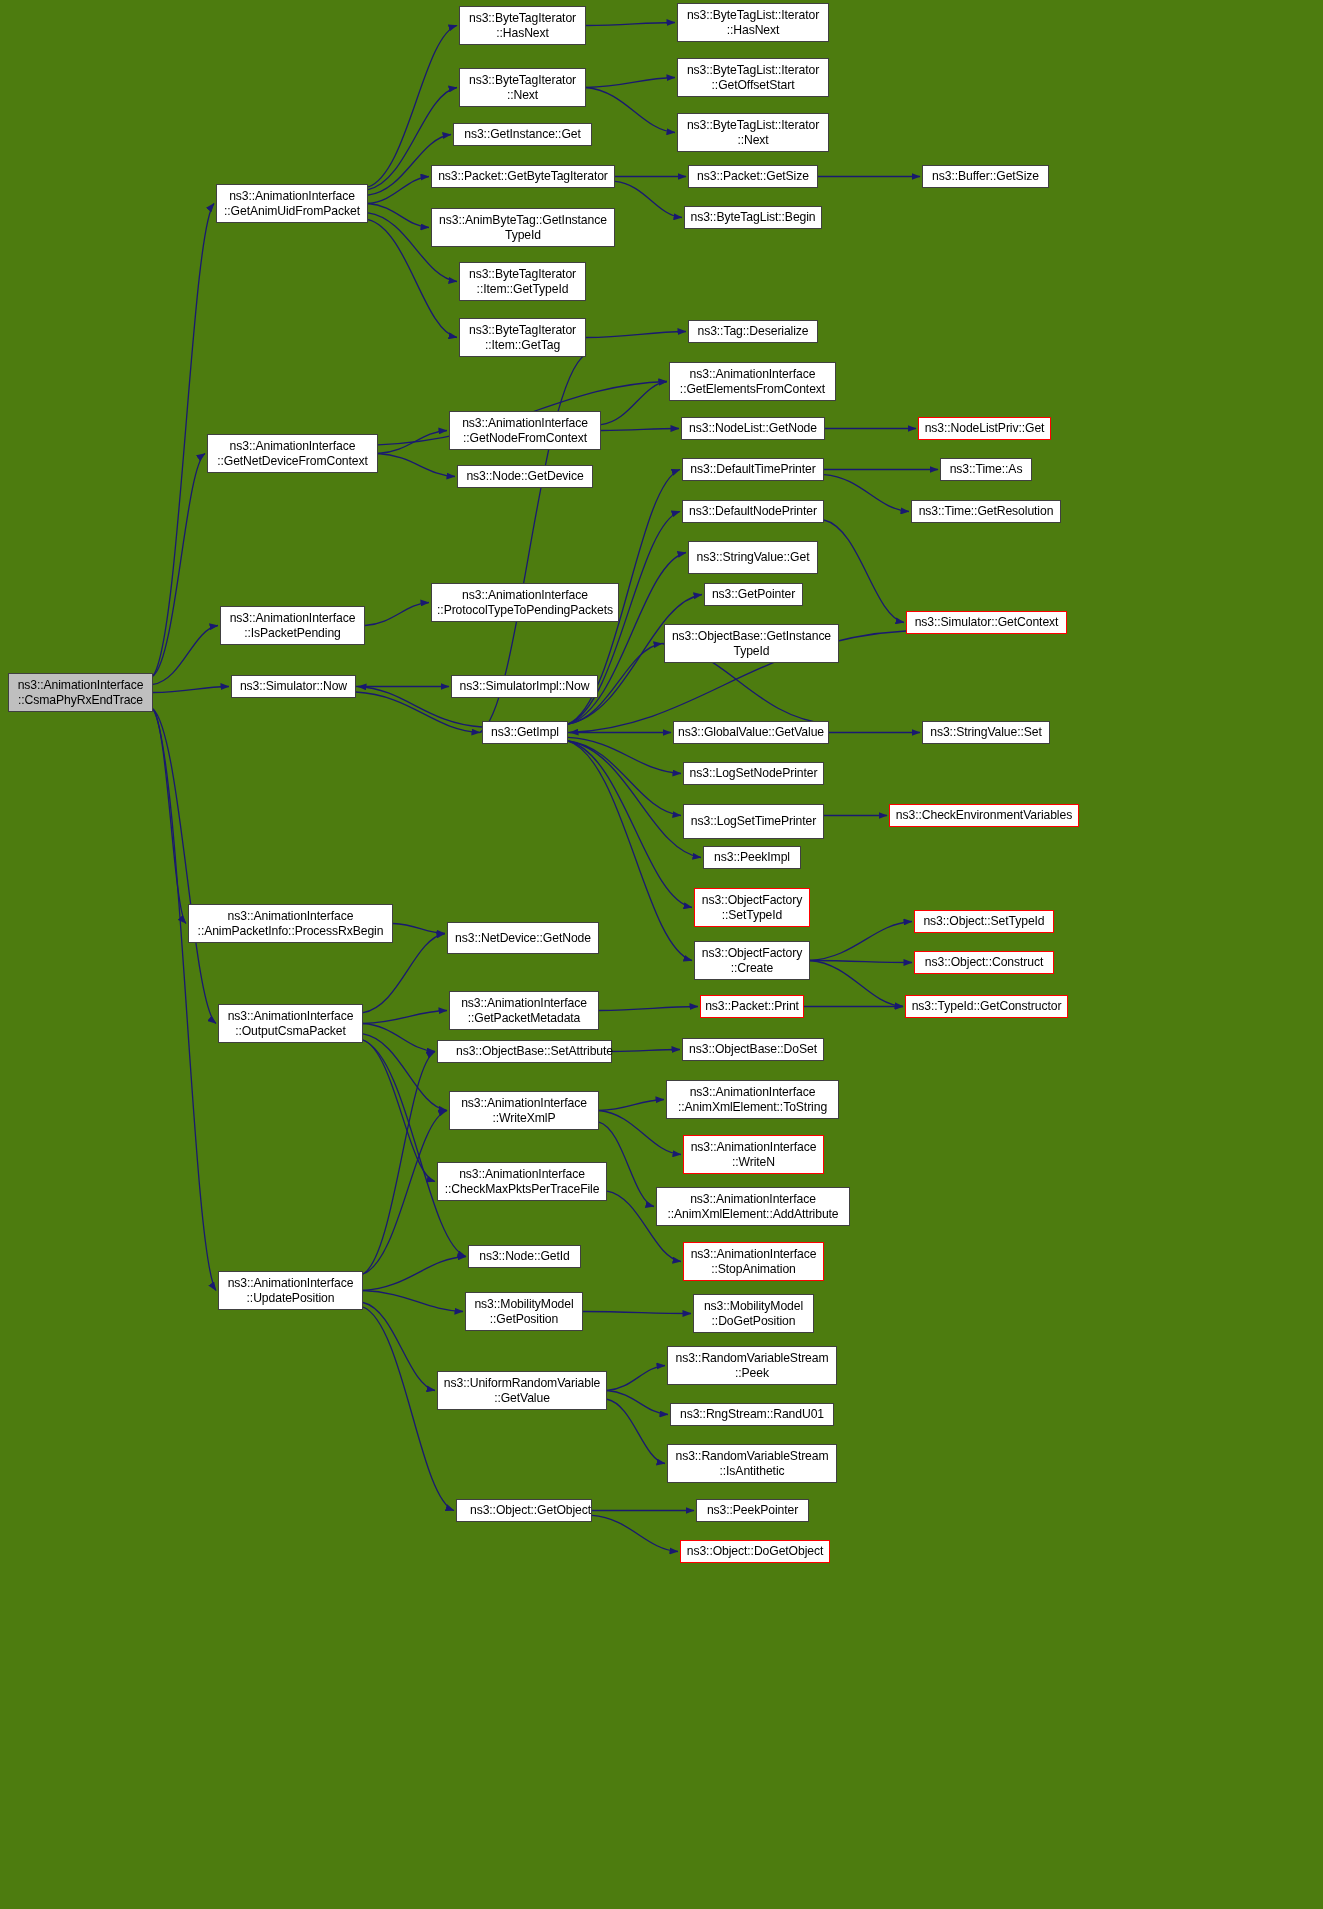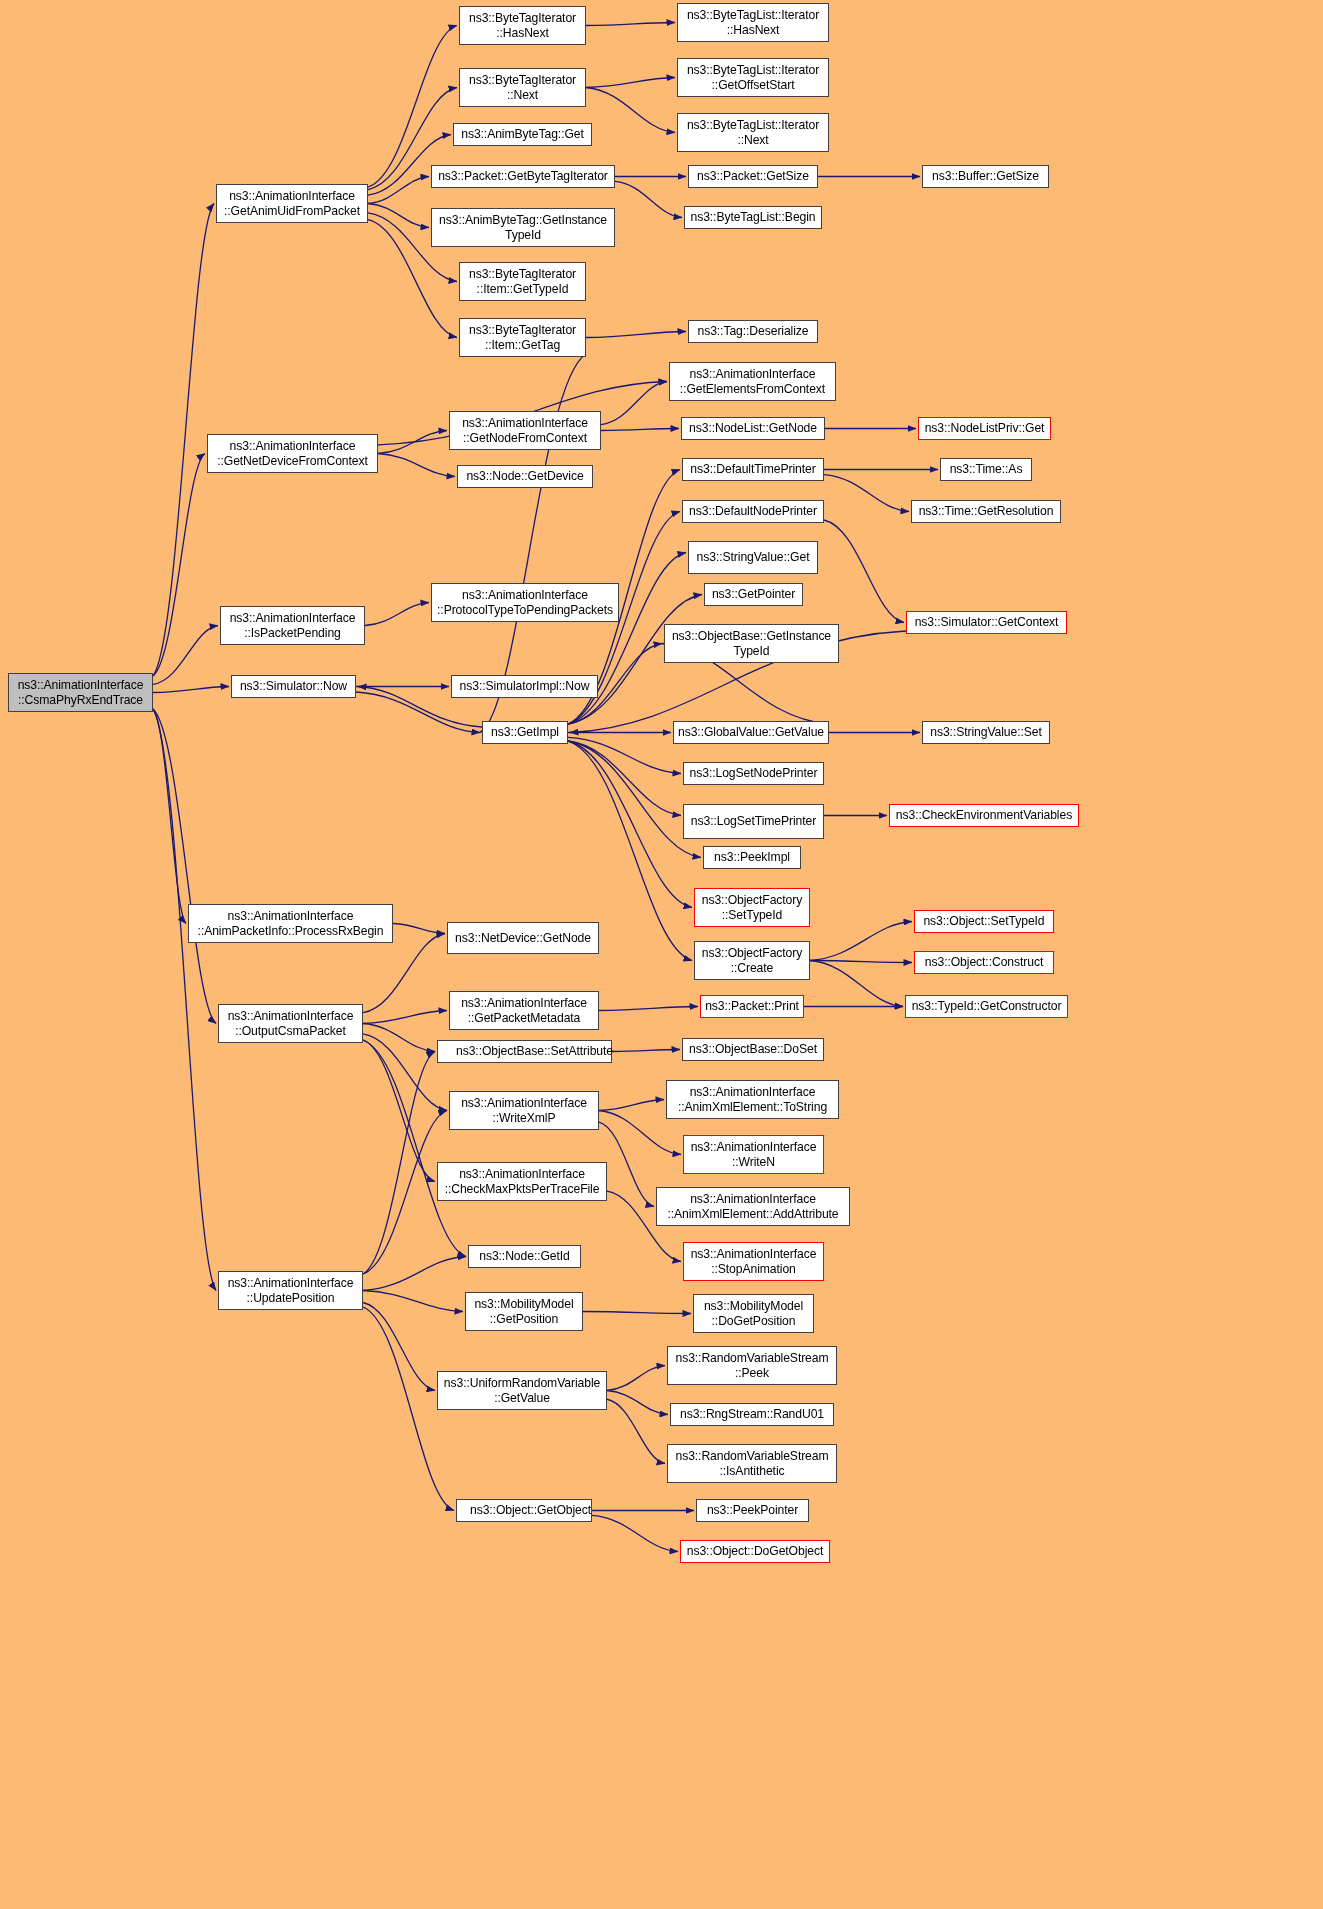--- a/index.html
+++ b/index.html
@@ -4,21 +4,21 @@
 <style>
   html, body {
     margin: 0;
     padding: 0;
     background: #ffffff;
   }
   #canvas {
     position: relative;
     width: 1323px;
     height: 1909px;
-    background: #fdba74;
+    background: #4d7c0f;
     font-family: "Liberation Sans", "DejaVu Sans", sans-serif;
     overflow: hidden;
   }
   svg.edges {
     position: absolute;
     left: 0;
     top: 0;
     width: 1323px;
     height: 1909px;
     pointer-events: none;
@@ -143,21 +143,21 @@
       <div class="node" style="left: 459px; top: 6px; width: 127px; height: 39px;">ns3::ByteTagIterator
 ::HasNext</div>
       <div class="node" style="left: 677px; top: 3px; width: 152px; height: 39px;">ns3::ByteTagList::Iterator
 ::HasNext</div>
       <div class="node" style="left: 459px; top: 68px; width: 127px; height: 39px;">ns3::ByteTagIterator
 ::Next</div>
       <div class="node" style="left: 677px; top: 58px; width: 152px; height: 39px;">ns3::ByteTagList::Iterator
 ::GetOffsetStart</div>
       <div class="node" style="left: 677px; top: 113px; width: 152px; height: 39px;">ns3::ByteTagList::Iterator
 ::Next</div>
-      <div class="node" style="left: 453px; top: 123px; width: 139px; height: 23px;">ns3::AnimByteTag::Get</div>
+      <div class="node" style="left: 453px; top: 123px; width: 139px; height: 23px;">ns3::GetInstance::Get</div>
       <div class="node" style="left: 431px; top: 165px; width: 184px; height: 23px;">ns3::Packet::GetByteTagIterator</div>
       <div class="node" style="left: 688px; top: 165px; width: 130px; height: 23px;">ns3::Packet::GetSize</div>
       <div class="node" style="left: 922px; top: 165px; width: 127px; height: 23px;">ns3::Buffer::GetSize</div>
       <div class="node" style="left: 431px; top: 208px; width: 184px; height: 39px;">ns3::AnimByteTag::GetInstance
 TypeId</div>
       <div class="node" style="left: 684px; top: 206px; width: 138px; height: 23px;">ns3::ByteTagList::Begin</div>
       <div class="node" style="left: 216px; top: 184px; width: 152px; height: 39px;">ns3::AnimationInterface
 ::GetAnimUidFromPacket</div>
       <div class="node" style="left: 459px; top: 262px; width: 127px; height: 39px;">ns3::ByteTagIterator
 ::Item::GetTypeId</div>

